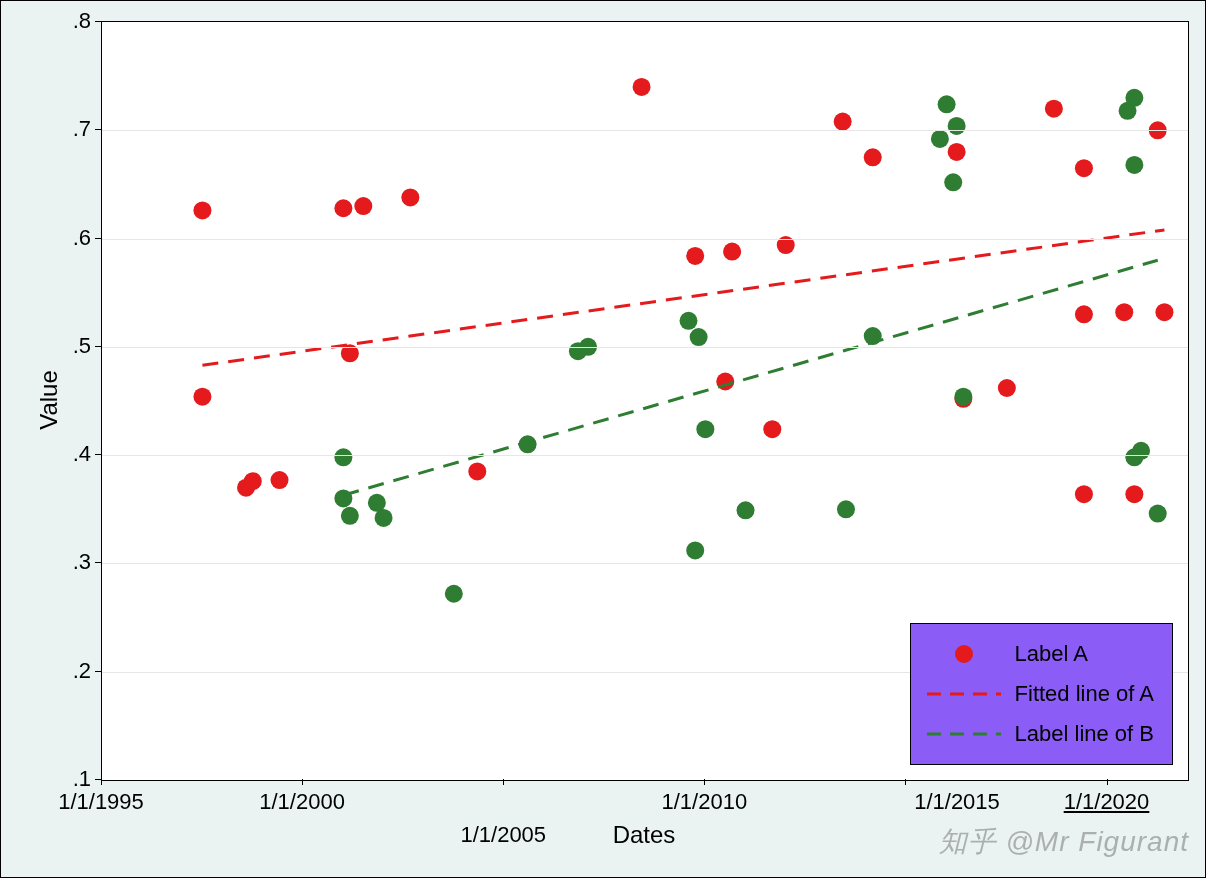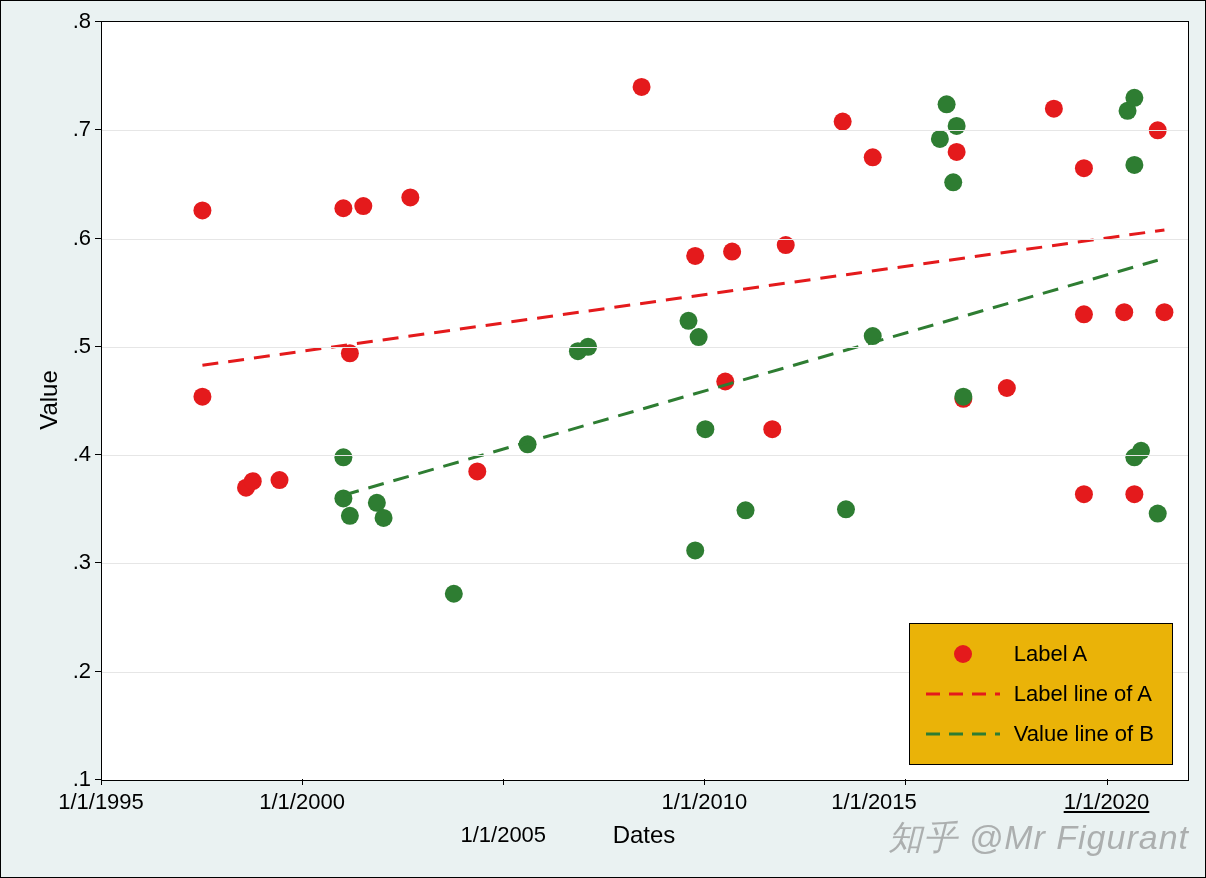--- a/index.html
+++ b/index.html
@@ -71,21 +71,21 @@
   .axis-title-x {
     position: absolute;
     left: 643px;
     top: 820px;
     transform: translateX(-50%);
     font-size: 24px;
     text-align: right;
   }
   .legend {
     position: absolute;
-    background: #eab308;
+    background: #8b5cf6;
     border: 1px solid #000;
     padding: 10px 18px 10px 14px;
     font-size: 22px;
   }
   .legend-row {
     display: flex;
     align-items: center;
     height: 40px;
   }
   .legend-swatch {
@@ -97,21 +97,21 @@
   .legend-label {
     padding-left: 12px;
   }
   .dot {
     border-radius: 50%;
   }
   .watermark {
     position: absolute;
     right: 16px;
     bottom: 16px;
-    font-size: 34px;
+    font-size: 28px;
     color: rgba(120,120,120,0.55);
     font-style: italic;
     letter-spacing: 1px;
     pointer-events: none;
   }
 </style>
 </head>
 <body>
 
 <div class="outer">
@@ -194,29 +194,29 @@
           <div class="dot" style="width: 18px; height: 18px; background: rgb(228, 26, 28);"></div>
         </div>
         <div class="legend-label">Label A</div>
       </div>
       <div class="legend-row">
         <div class="legend-swatch">
           <svg width="78" height="20">
             <line x1="2" y1="10" x2="76" y2="10" stroke="#e41a1c" stroke-width="3" stroke-dasharray="14 9"></line>
           </svg>
         </div>
-        <div class="legend-label">Label line of A</div>
+        <div class="legend-label">Fitted line of A</div>
       </div>
       <div class="legend-row">
         <div class="legend-swatch">
           <svg width="78" height="20">
             <line x1="2" y1="10" x2="76" y2="10" stroke="#2e7d32" stroke-width="3" stroke-dasharray="14 9"></line>
           </svg>
         </div>
-        <div class="legend-label">Value line of B</div>
+        <div class="legend-label">Label line of B</div>
       </div>
     </div>
 
   <div class="watermark">知乎 @Mr Figurant</div>
 
 <div class="ytick" style="left: 94px; top: 778px;"></div>
     <div class="ylabel-num" style="top: 778px;">.1</div>
     <div class="ytick" style="left: 94px; top: 669.714px;"></div>
     <div class="ylabel-num" style="top: 669.714px;">.2</div>
     <div class="ytick" style="left: 94px; top: 561.429px;"></div>
@@ -233,16 +233,16 @@
     <div class="ylabel-num" style="top: 20px;">.8</div>
     <div class="xtick" style="left: 100px; top: 778px;"></div>
     <div class="xlabel-num" style="left: 100px;">1/1/1995</div>
     <div class="xtick" style="left: 301.078px; top: 778px;"></div>
     <div class="xlabel-num" style="left: 301.078px; text-align: right;">1/1/2000</div>
     <div class="xtick" style="left: 502.267px; top: 778px;"></div>
     <div class="xlabel-num" style="left: 502.267px; margin-top: 33px;">1/1/2005</div>
     <div class="xtick" style="left: 703.346px; top: 778px;"></div>
     <div class="xlabel-num" style="left: 703.346px; text-align: right;">1/1/2010</div>
     <div class="xtick" style="left: 904.424px; top: 778px;"></div>
-    <div class="xlabel-num" style="left: 873px;">1/1/2015</div>
+    <div class="xlabel-num" style="left: 956px;">1/1/2015</div>
     <div class="xtick" style="left: 1105.5px; top: 778px;"></div>
     <div class="xlabel-num" style="left: 1105.5px; text-decoration: underline;">1/1/2020</div>
   </div>
 
 </body></html>

